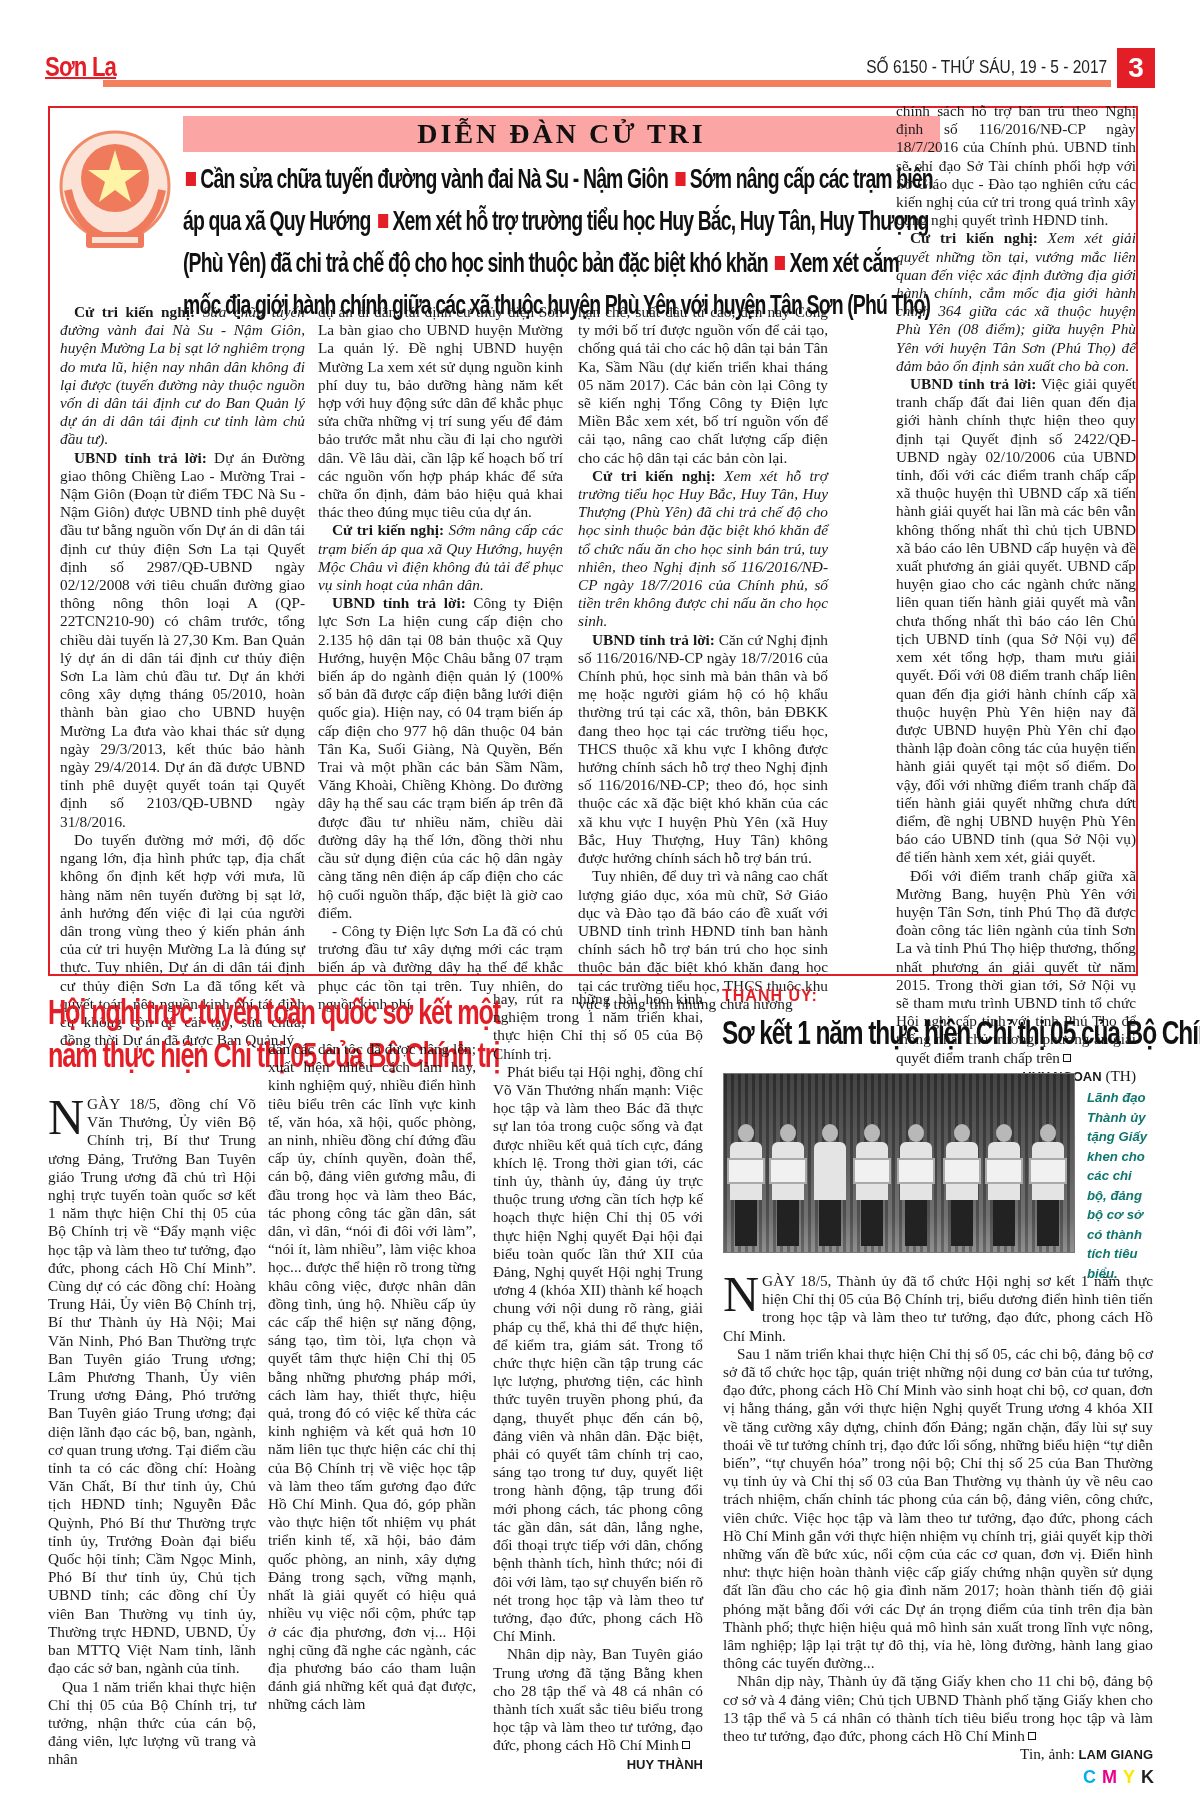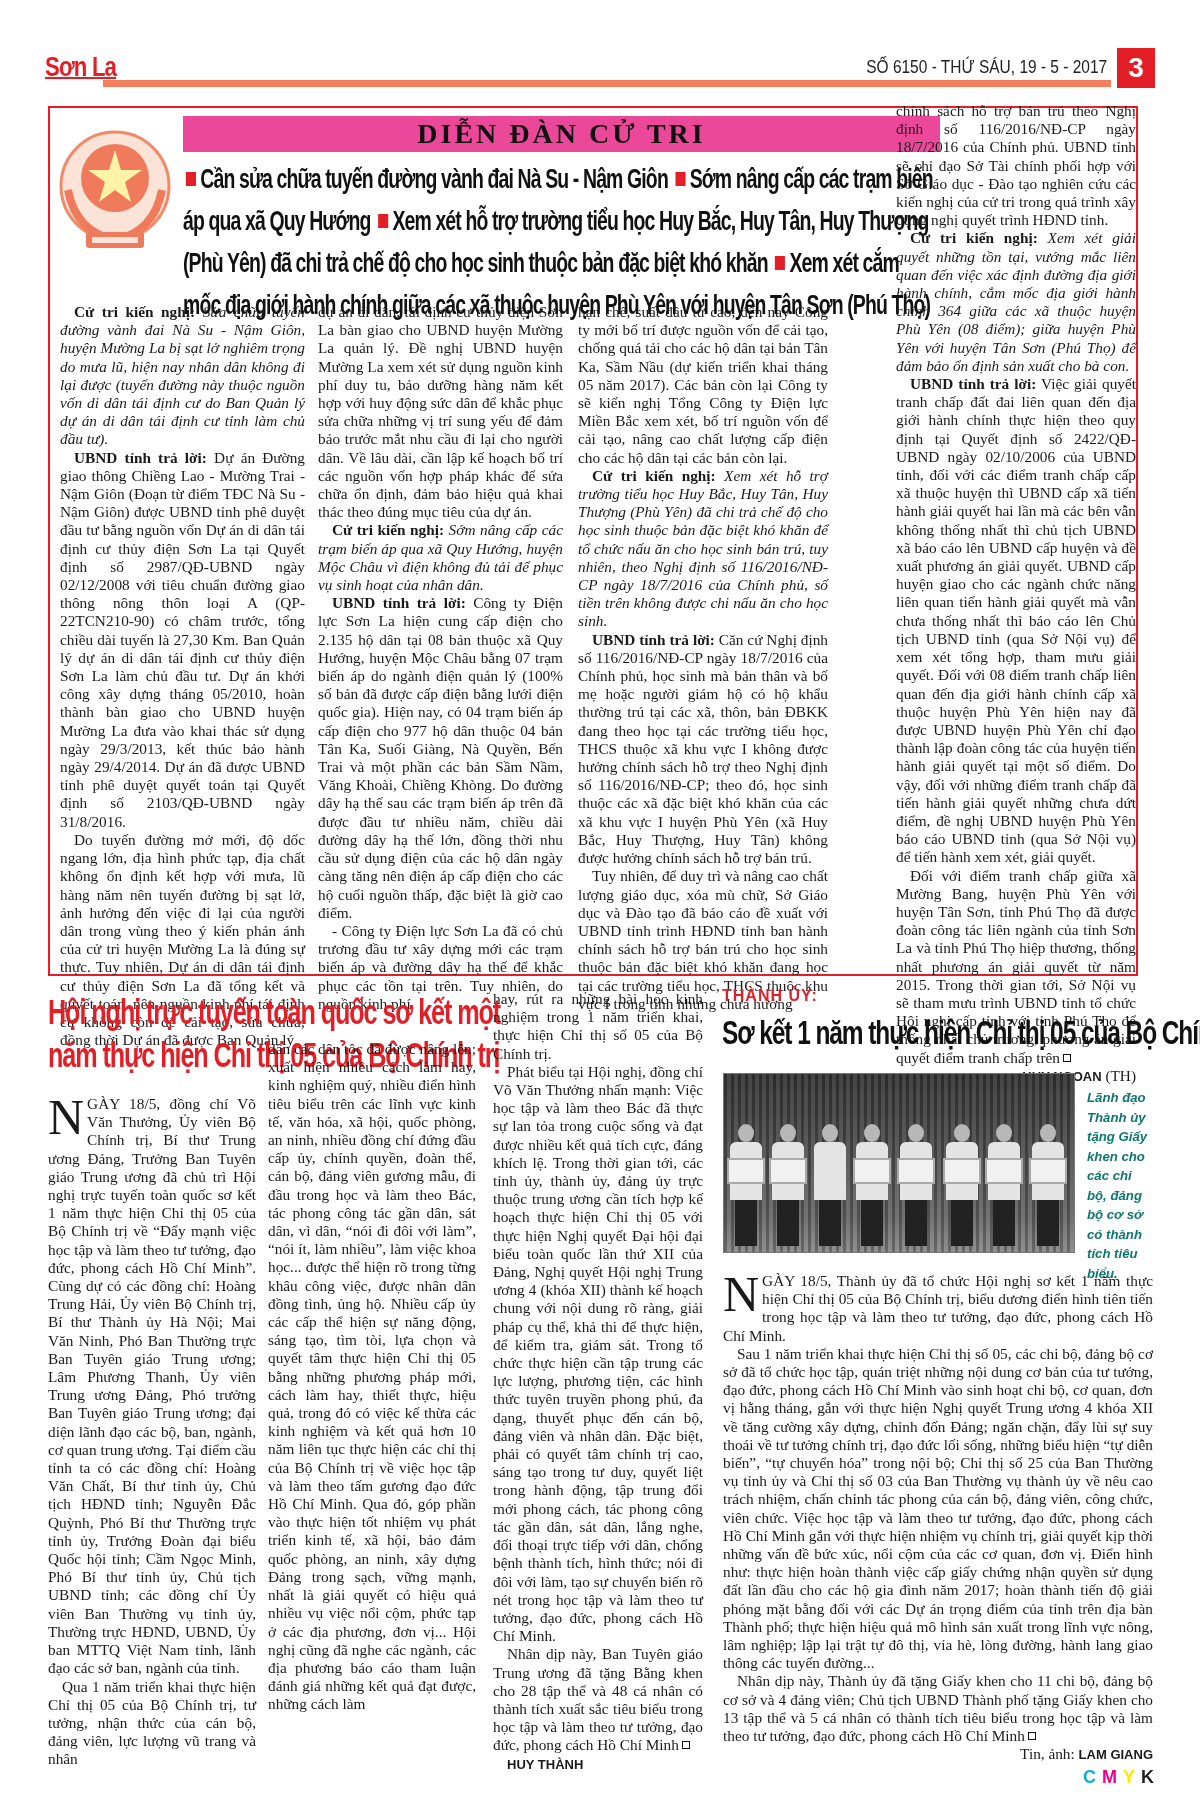--- a/index.html
+++ b/index.html
@@ -10,21 +10,21 @@
   .masthead { position: absolute; left: 45px; top: 52px; width: 1110px; height: 40px; }
   .brand { position: absolute; left: 0; top: 0; font-family: "Liberation Sans", sans-serif; font-weight: bold; font-size: 27px; color: #e41e26; letter-spacing: -1px; transform: scaleX(0.82); transform-origin: left; text-decoration: underline; text-decoration-thickness: 2px; }
   .rule { position: absolute; left: 58px; right: 44px; top: 28px; height: 7px; background: #f2805f; }
   .issue { position: absolute; right: 48px; top: 5px; font-family: "Liberation Sans", sans-serif; font-size: 18px; color: #222; transform: scaleX(0.86); transform-origin: right; white-space: nowrap; }
   .pagenum { position: absolute; right: 0; top: -4px; width: 38px; height: 40px; background: #e41e26; color: #fff; font-family: "Liberation Sans", sans-serif; font-weight: bold; font-size: 28px; text-align: center; line-height: 40px; }
 
   
   .forum { position: absolute; left: 48px; top: 106px; width: 1090px; height: 870px; border: 2px solid #e41e26; }
   .emblem { position: absolute; left: 6px; top: 12px; width: 118px; height: 140px; }
   .forum-head { position: absolute; left: 133px; top: 8px; width: 757px; }
-  .forum-title-bar { height: 36px; background: #ec4899; text-align: center; font-family: "Liberation Serif", serif; font-weight: bold; font-size: 28px; letter-spacing: 3px; line-height: 36px; color: #111; }
+  .forum-title-bar { height: 36px; background: #fca5a5; text-align: center; font-family: "Liberation Serif", serif; font-weight: bold; font-size: 28px; letter-spacing: 3px; line-height: 36px; color: #111; }
   .forum-sub { margin-top: 6px; font-family: "Liberation Sans", sans-serif; font-weight: bold; font-size: 27px; line-height: 42px; color: #111; letter-spacing: -1.2px; transform: scaleX(0.72); transform-origin: left top; width: 139%; }
   .forum-sub .bullet { display: inline-block; width: 14px; height: 14px; background: #e41e26; margin: 0 6px 3px 4px; vertical-align: middle; }
 
   .col { position: absolute; font-size: 15.3px; line-height: 18.2px; text-align: justify; }
   .col p { text-indent: 14px; }
   .col b { font-weight: bold; }
   .col i { font-style: italic; }
   .byline { font-family: "Liberation Sans", sans-serif; font-weight: bold; font-size: 13px; }
 
   
@@ -114,21 +114,21 @@
   <p style="text-indent:0"><span class="dropcap">N</span><span>GÀY 18/5, đồng chí Võ Văn Thưởng, Ủy viên Bộ Chính trị, Bí thư Trung ương Đảng, Trưởng Ban Tuyên giáo Trung ương đã chủ trì Hội nghị trực tuyến toàn quốc sơ kết 1 năm thực hiện Chỉ thị 05 của Bộ Chính trị về “Đẩy mạnh việc học tập và làm theo tư tưởng, đạo đức, phong cách Hồ Chí Minh”. Cùng dự có các đồng chí: Hoàng Trung Hải, Ủy viên Bộ Chính trị, Bí thư Thành ủy Hà Nội; Mai Văn Ninh, Phó Ban Thường trực Ban Tuyên giáo Trung ương; Lâm Phương Thanh, Ủy viên Trung ương Đảng, Phó trưởng Ban Tuyên giáo Trung ương; đại diện lãnh đạo các bộ, ban, ngành, cơ quan trung ương. Tại điểm cầu tỉnh ta có các đồng chí: Hoàng Văn Chất, Bí thư tỉnh ủy, Chủ tịch HĐND tỉnh; Nguyễn Đắc Quỳnh, Phó Bí thư Thường trực tỉnh ủy, Trưởng Đoàn đại biểu Quốc hội tỉnh; Cầm Ngọc Minh, Phó Bí thư tỉnh ủy, Chủ tịch UBND tỉnh; các đồng chí Ủy viên Ban Thường vụ tỉnh ủy, Thường trực HĐND, UBND, Ủy ban MTTQ Việt Nam tỉnh, lãnh đạo các sở ban, ngành của tỉnh.</span></p>
   <p>Qua 1 năm triển khai thực hiện Chỉ thị 05 của Bộ Chính trị, tư tưởng, nhận thức của cán bộ, đảng viên, lực lượng vũ trang và nhân</p>
 </div>
 <div class="col" style="left:268px; top:1040px; width:208px;">
   <p style="text-indent:0">dân các dân tộc đã được nâng lên; xuất hiện nhiều cách làm hay, kinh nghiệm quý, nhiều điển hình tiêu biểu trên các lĩnh vực kinh tế, văn hóa, xã hội, quốc phòng, an ninh, nhiều đồng chí đứng đầu cấp ủy, chính quyền, đoàn thể, cán bộ, đảng viên gương mẫu, đi đầu trong học và làm theo Bác, tác phong công tác gần dân, sát dân, vì dân, “nói đi đôi với làm”, “nói ít, làm nhiều”, làm việc khoa học... được thể hiện rõ trong từng khâu công việc, được nhân dân đồng tình, ủng hộ. Nhiều cấp ủy các cấp thể hiện sự năng động, sáng tạo, tìm tòi, lựa chọn và quyết tâm thực hiện Chỉ thị 05 bằng những phương pháp mới, cách làm hay, thiết thực, hiệu quả, trong đó có việc kế thừa các kinh nghiệm và kết quả hơn 10 năm liên tục thực hiện các chỉ thị của Bộ Chính trị về việc học tập và làm theo tấm gương đạo đức Hồ Chí Minh. Qua đó, góp phần vào thực hiện tốt nhiệm vụ phát triển kinh tế, xã hội, bảo đảm quốc phòng, an ninh, xây dựng Đảng trong sạch, vững mạnh, nhất là giải quyết có hiệu quả nhiều vụ việc nổi cộm, phức tạp ở các địa phương, đơn vị... Hội nghị cũng đã nghe các ngành, các địa phương báo cáo tham luận đánh giá những kết quả đạt được, những cách làm</p>
 </div>
 <div class="col" style="left:493px; top:990px; width:210px;">
   <p style="text-indent:0">hay, rút ra những bài học kinh nghiệm trong 1 năm triển khai, thực hiện Chỉ thị số 05 của Bộ Chính trị.</p>
   <p>Phát biểu tại Hội nghị, đồng chí Võ Văn Thưởng nhấn mạnh: Việc học tập và làm theo Bác đã thực sự lan tỏa trong cuộc sống và đạt được nhiều kết quả tích cực, đáng khích lệ. Trong thời gian tới, các tỉnh ủy, thành ủy, đảng ủy trực thuộc trung ương cần tích hợp kế hoạch thực hiện Chỉ thị 05 với thực hiện Nghị quyết Đại hội đại biểu toàn quốc lần thứ XII của Đảng, Nghị quyết Hội nghị Trung ương 4 (khóa XII) thành kế hoạch chung với nội dung rõ ràng, giải pháp cụ thể, khả thi để thực hiện, để kiểm tra, giám sát. Trong tổ chức thực hiện cần tập trung các lực lượng, phương tiện, các hình thức tuyên truyền phong phú, đa dạng, thuyết phục đến cán bộ, đảng viên và nhân dân. Đặc biệt, phải có quyết tâm chính trị cao, sáng tạo trong tư duy, quyết liệt trong hành động, tập trung đổi mới phong cách, tác phong công tác gần dân, sát dân, lắng nghe, đối thoại trực tiếp với dân, chống bệnh thành tích, hình thức; nói đi đôi với làm, tạo sự chuyển biến rõ nét trong học tập và làm theo tư tưởng, đạo đức, phong cách Hồ Chí Minh.</p>
   <p><span>Nhân dịp này, Ban Tuyên giáo Trung ương đã tặng Bằng khen cho 28 tập thể và 48 cá nhân có thành tích xuất sắc tiêu biểu trong học tập và làm theo tư tưởng, đạo đức, phong cách Hồ Chí Minh</span><span class="endsq"></span></p>
-  <p style="text-align:left"><span class="byline">HUY THÀNH</span></p>
+  <p style="text-align:right"><span class="byline">HUY THÀNH</span></p>
 </div>
 
 <div class="kicker">THÀNH ỦY:</div>
 <h1 class="art2-title">Sơ kết 1 năm thực hiện Chỉ thị 05 của Bộ Chính trị</h1>
 
 <div class="photo">
   <div class="curtain"></div>
   <div class="person" style="left:6px">
       <div class="head"></div>
       <div class="body"></div>

